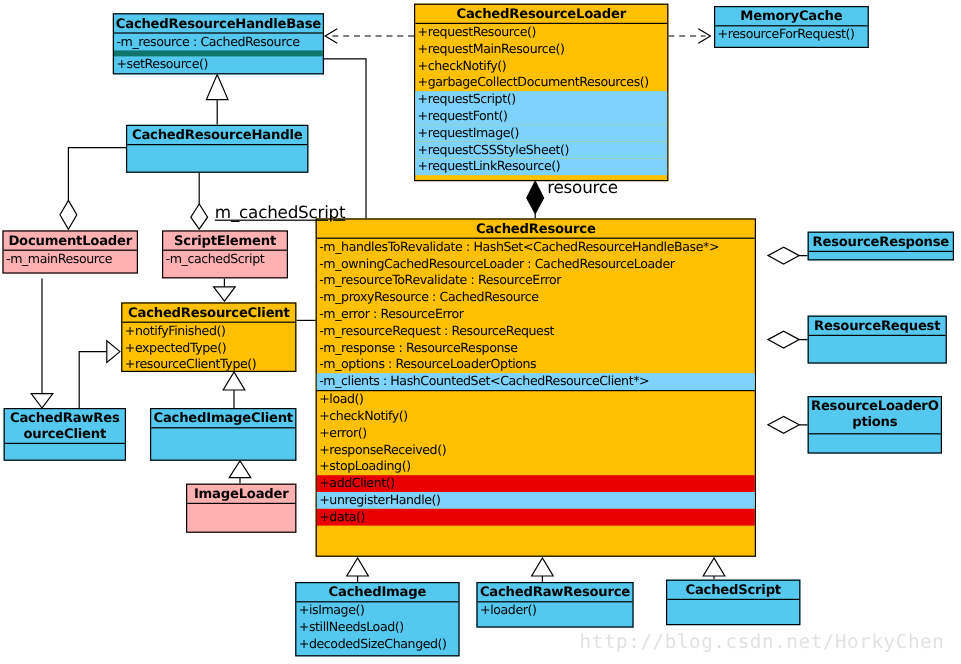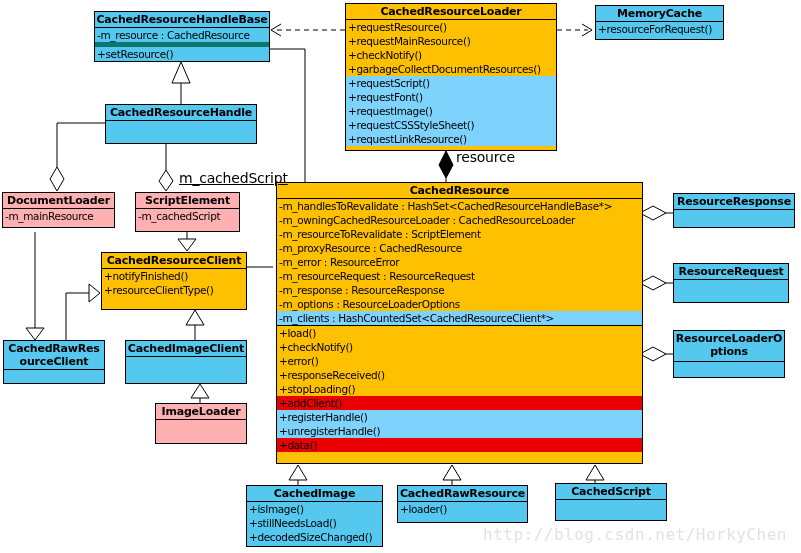--- a/index.html
+++ b/index.html
@@ -140,63 +140,63 @@
   </div>
 
   <div class="cls pink" style="left:135px;top:192px;width:105px;height:40px;">
     <div class="title">ScriptElement</div>
     <div class="row">-m_cachedScript</div>
   </div>
 
   <div class="cls orange" style="left:101px;top:252px;width:146px;height:58px;">
     <div class="title">CachedResourceClient</div>
     <div class="row">+notifyFinished()</div>
+    <div class="row">+expectedType()</div>
     <div class="row">+resourceClientType()</div>
   </div>
 
   <div class="cls" style="left:3px;top:340px;width:102px;height:44px;">
     <div class="title wrap" style="height:27px;">CachedRawResourceClient</div>
     <div class="filler"></div>
   </div>
 
   <div class="cls" style="left:125px;top:340px;width:122px;height:44px;">
     <div class="title">CachedImageClient</div>
     <div class="filler"></div>
   </div>
 
   <div class="cls pink" style="left:155px;top:403px;width:92px;height:41px;">
     <div class="title">ImageLoader</div>
     <div class="filler"></div>
   </div>
 
-  <div class="cls orange" style="left:276px;top:182px;width:367px;height:282px;">
+  <div class="cls orange" style="left:263px;top:182px;width:367px;height:282px;">
     <div class="title">CachedResource</div>
     <div class="row">-m_handlesToRevalidate : HashSet&lt;CachedResourceHandleBase*&gt;</div>
     <div class="row">-m_owningCachedResourceLoader : CachedResourceLoader</div>
-    <div class="row">-m_resourceToRevalidate : ScriptElement</div>
+    <div class="row">-m_resourceToRevalidate : ResourceError</div>
     <div class="row">-m_proxyResource : CachedResource</div>
     <div class="row">-m_error : ResourceError</div>
     <div class="row">-m_resourceRequest : ResourceRequest</div>
     <div class="row">-m_response : ResourceResponse</div>
     <div class="row">-m_options : ResourceLoaderOptions</div>
     <div class="row green">-m_clients : HashCountedSet&lt;CachedResourceClient*&gt;</div>
     <div class="sectionline"></div>
     <div class="row">+load()</div>
     <div class="row">+checkNotify()</div>
     <div class="row">+error()</div>
     <div class="row">+responseReceived()</div>
     <div class="row">+stopLoading()</div>
     <div class="row red">+addClient()</div>
-    <div class="row green">+registerHandle()</div>
     <div class="row green">+unregisterHandle()</div>
     <div class="row red">+data()</div>
     <div class="filler"></div>
   </div>
 
-  <div class="cls" style="left:673px;top:193px;width:122px;height:35px;">
+  <div class="cls" style="left:673px;top:193px;width:122px;height:24px;">
     <div class="title">ResourceResponse</div>
     <div class="filler"></div>
   </div>
 
   <div class="cls" style="left:673px;top:263px;width:116px;height:40px;">
     <div class="title">ResourceRequest</div>
     <div class="filler"></div>
   </div>
 
   <div class="cls" style="left:673px;top:330px;width:112px;height:48px;">

